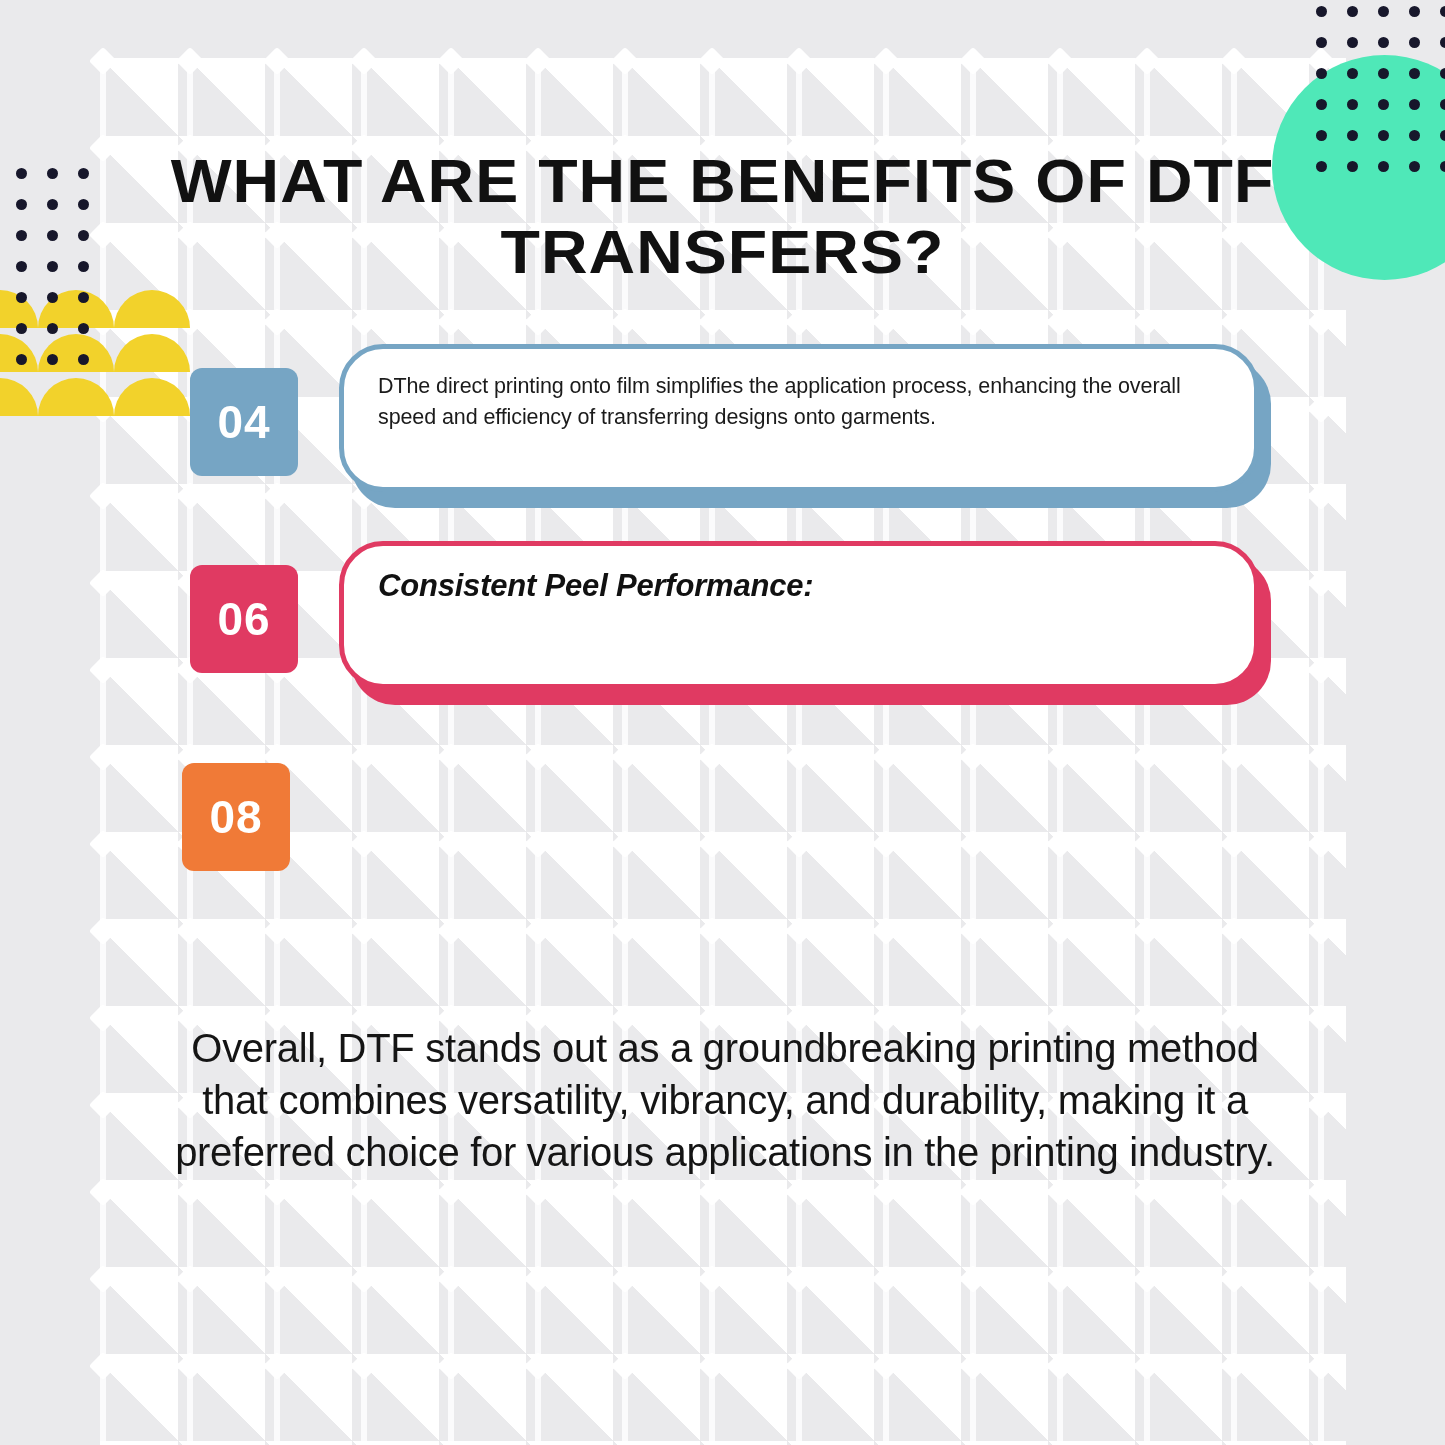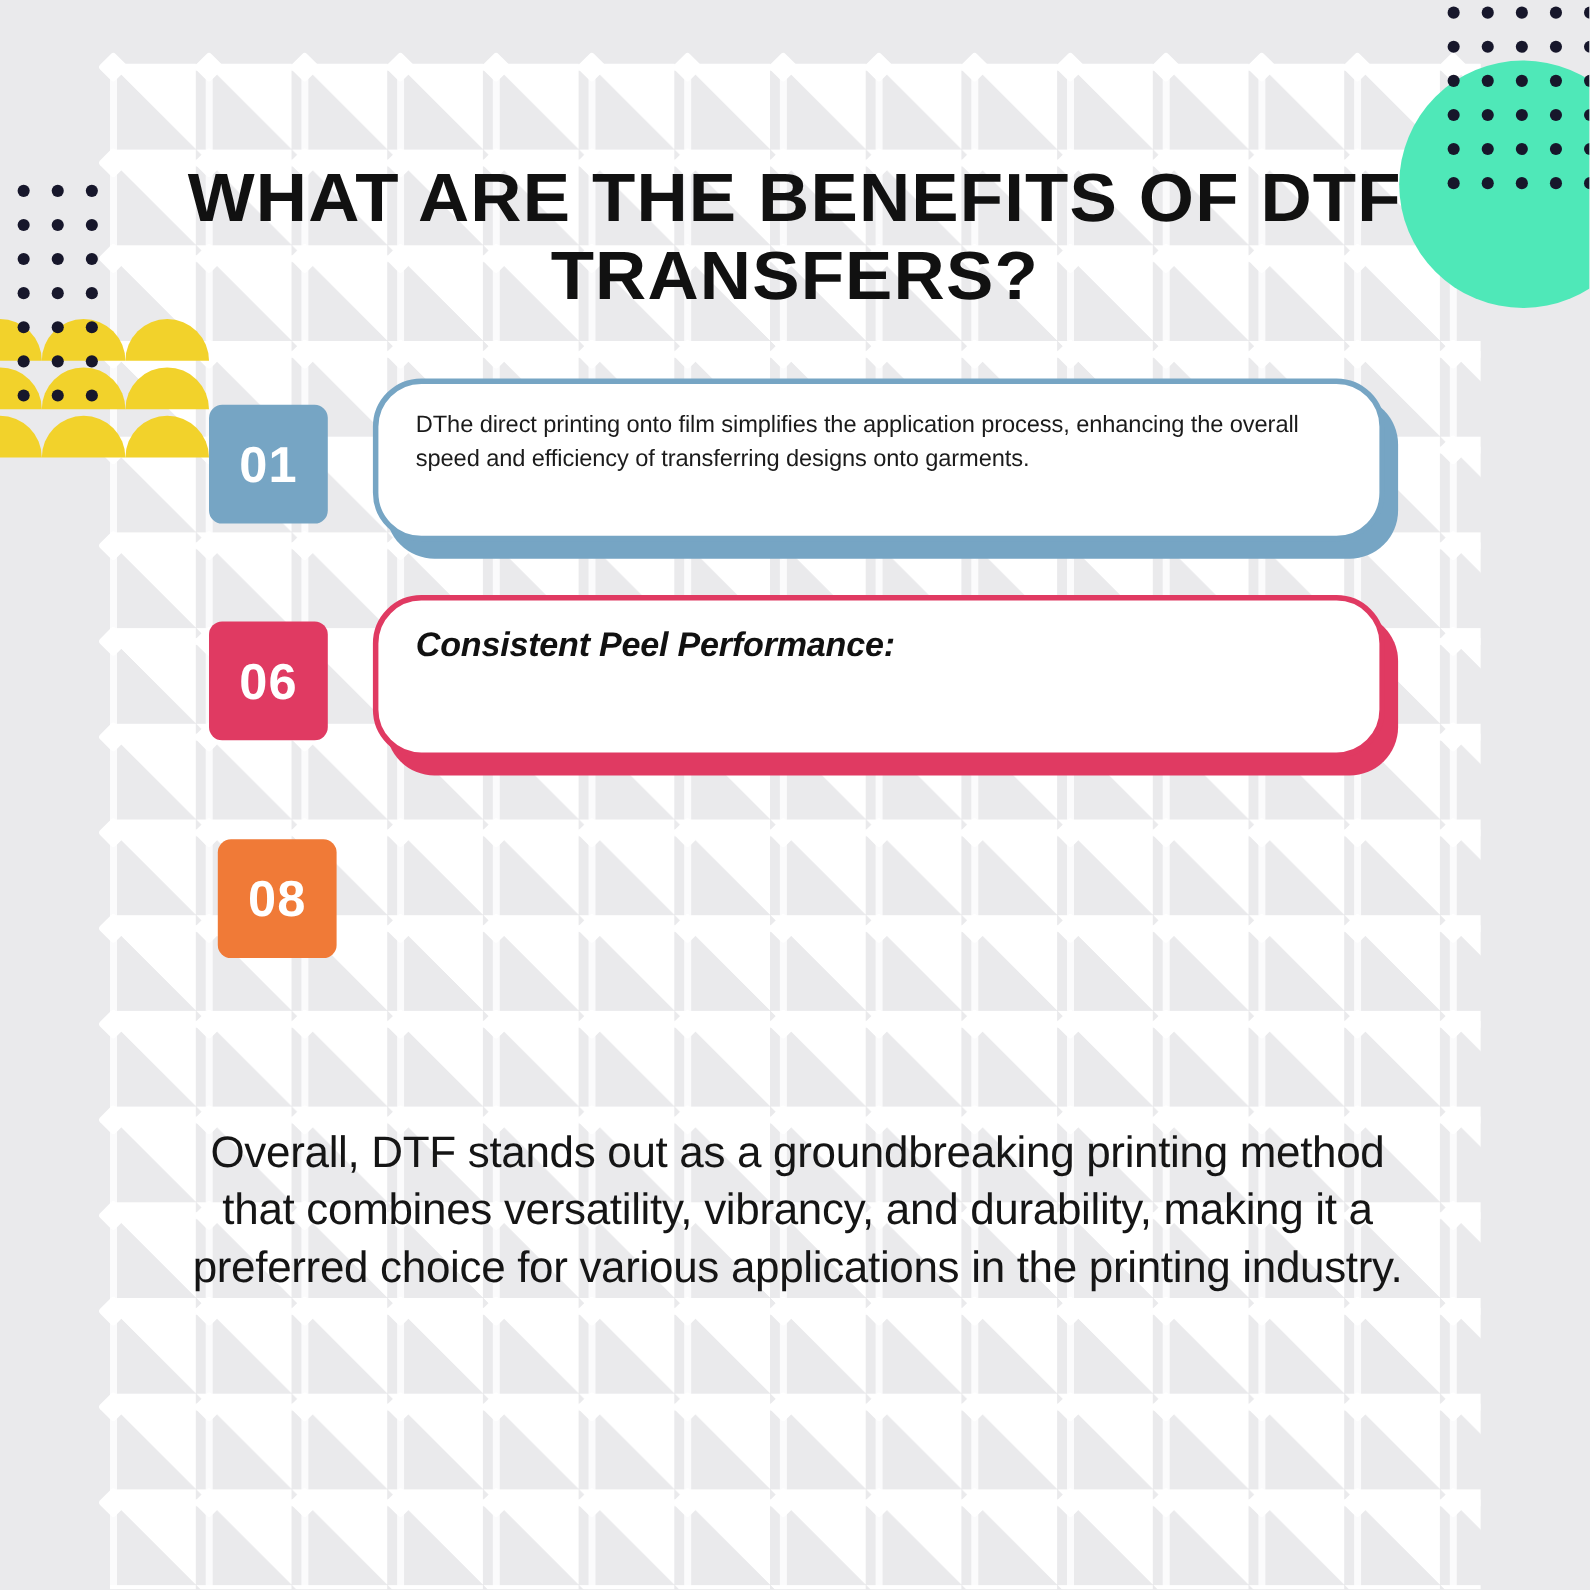--- a/index.html
+++ b/index.html
@@ -462,37 +462,37 @@
       <div class="dot" style="left: 1347px; top: 161px; z-index: 6;"></div>
       <div class="dot" style="left: 1378px; top: 161px; z-index: 6;"></div>
       <div class="dot" style="left: 1409px; top: 161px; z-index: 6;"></div>
       <div class="dot" style="left: 1440px; top: 161px; z-index: 6;"></div>
     </div>
 
   <h1 class="title">WHAT ARE THE BENEFITS OF DTF TRANSFERS?</h1>
 
   <div id="cards">
       <div class="card-row" style="left: 190px; top: 344px;">
-        <div class="badge" style="background: rgb(118, 165, 196); margin-top: 24px;">01</div>
+        <div class="badge" style="background: rgb(118, 165, 196); margin-top: 24px;">04</div>
         <div class="card-wrap">
           <div class="card-shadow" style="background: rgb(118, 165, 196);"></div>
           <div class="card" style="border-color: rgb(118, 165, 196);">
             <p>DThe direct printing onto film simplifies the application process, enhancing the overall speed and efficiency of transferring designs onto garments.</p>
           </div>
         </div>
       </div>
       <div class="card-row" style="left: 190px; top: 541px;">
         <div class="badge" style="background: rgb(224, 58, 98); margin-top: 24px;">06</div>
         <div class="card-wrap">
           <div class="card-shadow" style="background: rgb(224, 58, 98);"></div>
           <div class="card" style="border-color: rgb(224, 58, 98); font-style: italic;">
             <h3>Consistent Peel Performance:</h3>
           </div>
         </div>
       </div>
-      <div class="card-row" style="left: 198px; top: 739px; justify-content: center;">
+      <div class="card-row" style="left: 182px; top: 739px; justify-content: center;">
         <div class="badge" style="background: rgb(240, 122, 55); margin-top: 24px;">08</div>
       </div>
     </div>
 
   <p class="summary">Overall, DTF stands out as a groundbreaking printing method that combines versatility, vibrancy, and durability, making it a preferred choice for various applications in the printing industry.</p>
 
 </div>
 
 </body></html>

